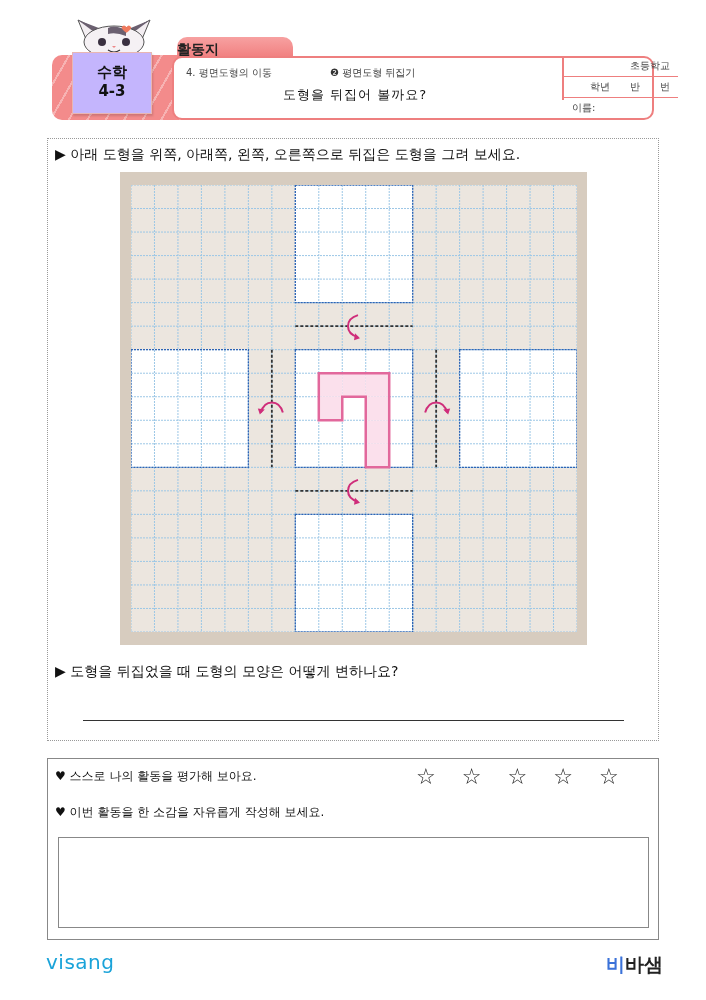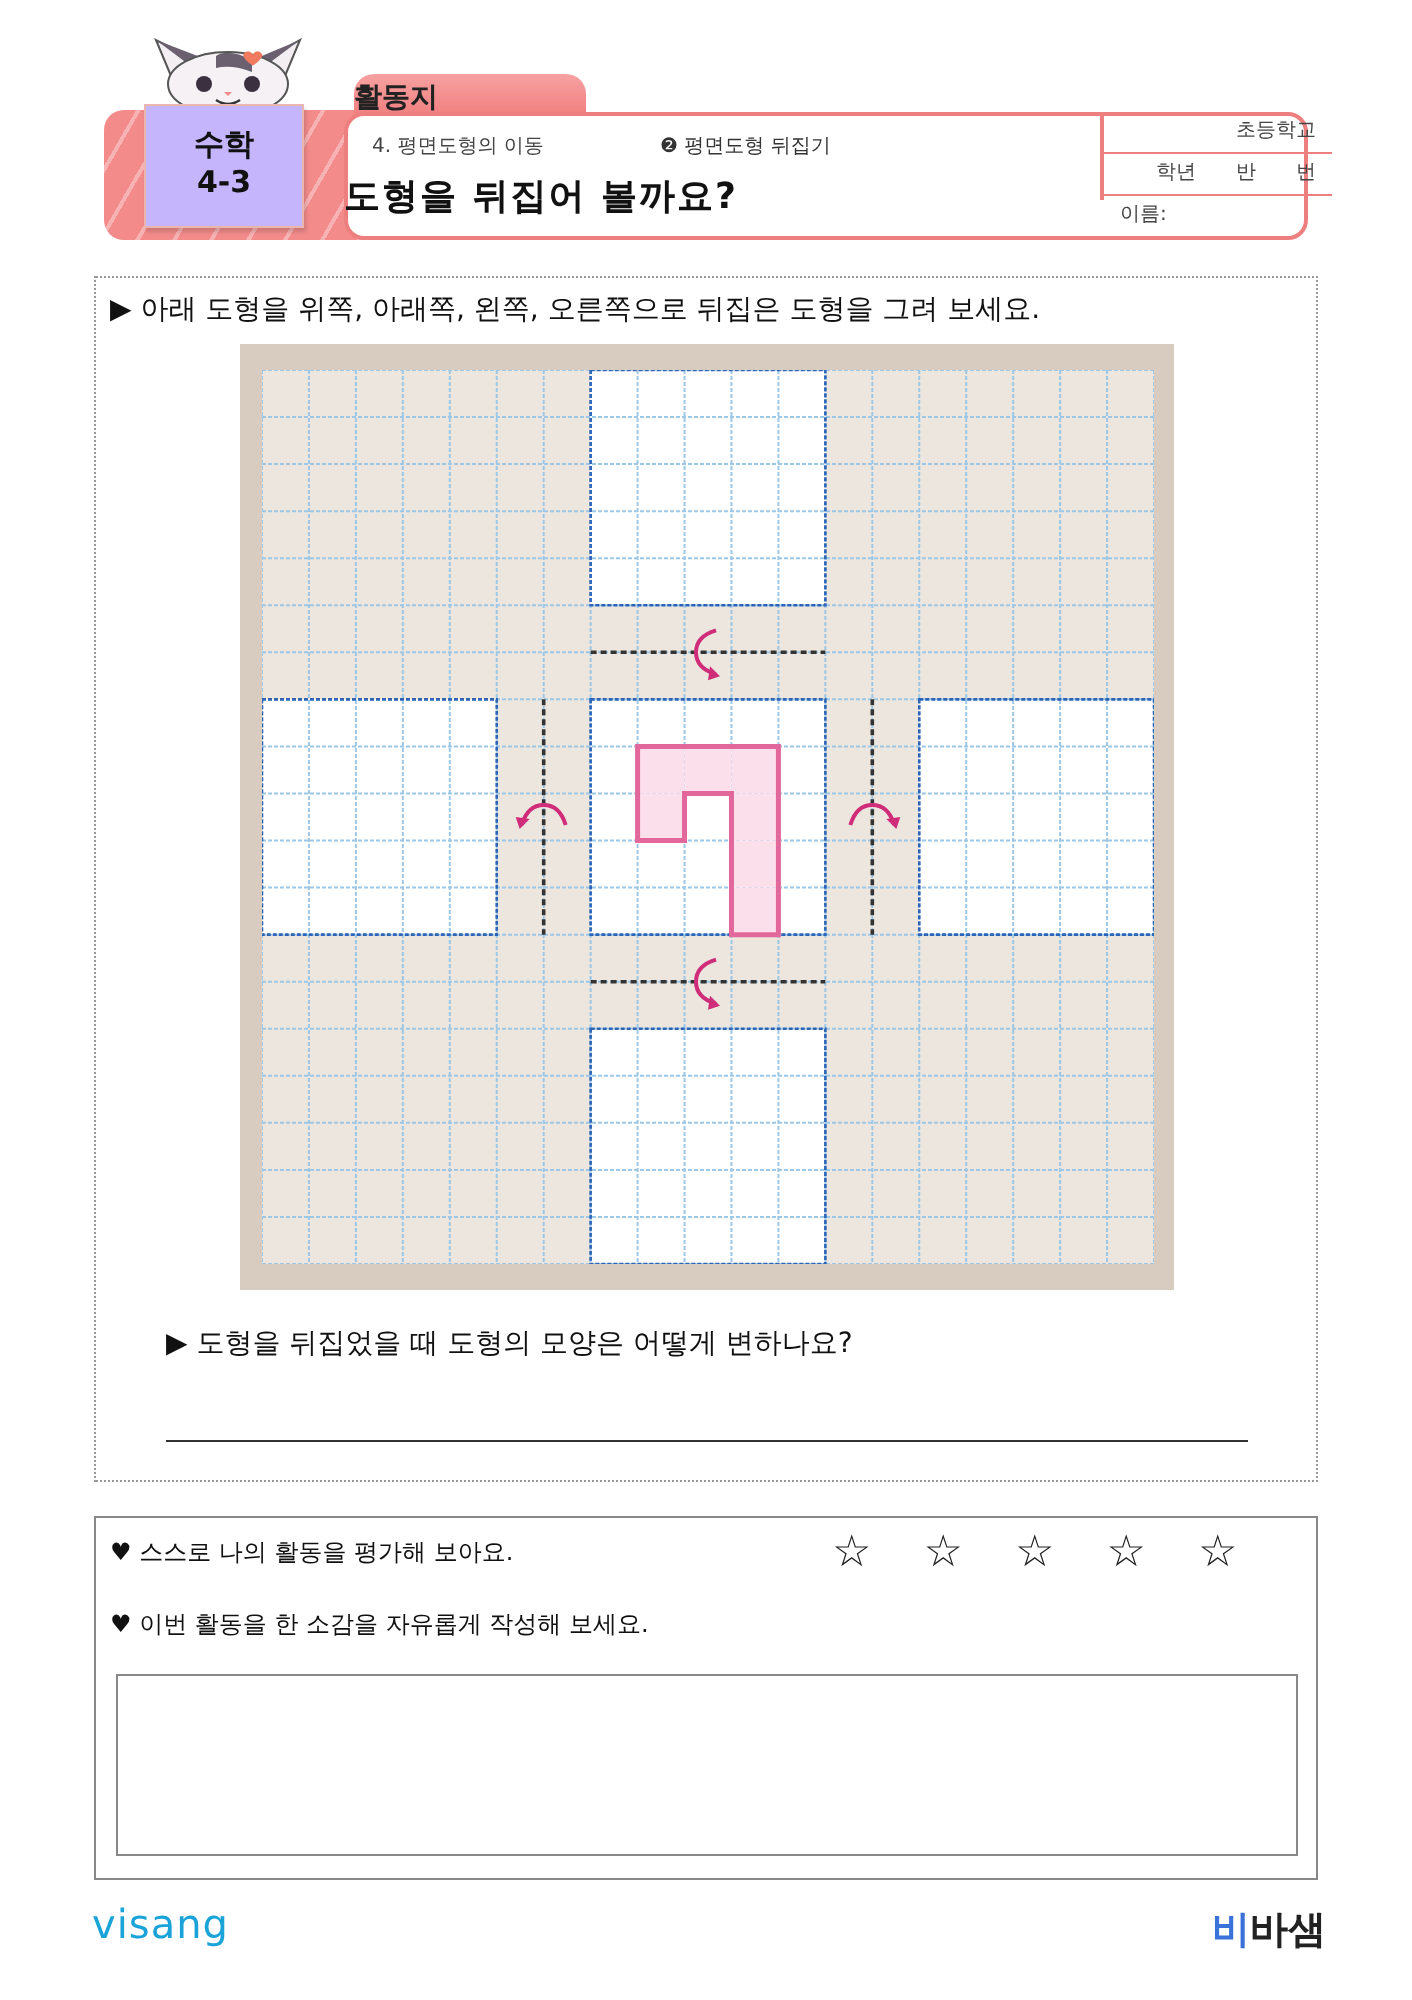--- a/index.html
+++ b/index.html
@@ -6,33 +6,33 @@
   body { width: 706px; height: 1000px; background: #ffffff; position: relative; font-family: "DejaVu Sans", sans-serif; color: #222; overflow: hidden; }
   .abs { position: absolute; }
 
   
   .hdr-band { left: 52px; top: 55px; width: 140px; height: 65px; background: #f38b8b; border-radius: 10px; 
     background-image: repeating-linear-gradient(120deg, rgba(255,255,255,0.0) 0 14px, rgba(255,255,255,0.35) 14px 16px); }
   .hdr-tab { left: 177px; top: 37px; width: 116px; height: 24px; background: linear-gradient(#f7a1a1, #f07a7a); border-radius: 10px 10px 0 0; text-align: left; font-size: 14px; font-weight: bold; color: #222; line-height: 24px; }
   .hdr-main { left: 172px; top: 56px; width: 482px; height: 64px; background: #fff; border: 2.5px solid #ee7f7f; border-radius: 10px; }
   .hdr-sub-left { left: 186px; top: 66px; font-size: 10px; color: #444; }
   .hdr-sub-right { left: 330px; top: 66px; font-size: 10px; color: #333; }
-  .hdr-title { left: 172px; top: 86px; width: 366px; font-size: 18px; font-weight: bold; color: #111; letter-spacing: 1px; }
-  .hdr-info { left: 550px; top: 56px; width: 116px; height: 44px; border-left: 2px solid #ee7f7f; }
+  .hdr-title { left: 172px; top: 86px; width: 366px; text-align: center; font-size: 13px; font-weight: normal; color: #111; letter-spacing: 1px; }
+  .hdr-info { left: 562px; top: 56px; width: 116px; height: 44px; border-left: 2px solid #ee7f7f; }
   .hdr-info .r { height: 21px; border-bottom: 1.5px solid #ee7f7f; font-size: 10px; color: #444; padding: 0 8px; line-height: 20px; }
   .hdr-info .r:last-child { border-bottom: none; }
   .r1 { text-align: right; }
   .r2 { display: flex; justify-content: space-between; padding-left: 26px !important; }
   .sign { left: 72px; top: 52px; width: 80px; height: 62px; background: #c4b5fd; border: 1px solid #e9b6b2; box-shadow: 1px 2px 2px rgba(0,0,0,0.15); text-align: center; font-weight: bold; font-size: 15px; line-height: 19px; padding-top: 10px; color: #111; }
   .cat { left: 70px; top: 12px; }
 
   
   .sec1 { left: 47px; top: 138px; width: 612px; height: 603px; border: 1px dotted #999; }
   .q1 { left: 55px; top: 146px; font-size: 14px; color: #111; }
-  .q2 { left: 55px; top: 663px; font-size: 14px; color: #111; margin-left: 28px; }
+  .q2 { left: 55px; top: 663px; font-size: 14px; color: #111; }
   .ansline { left: 83px; top: 720px; width: 541px; height: 0; border-top: 1.5px solid #333; }
 
   .board { left: 120px; top: 172px; width: 467px; height: 473px; background: #d7ccbf; }
   .grid { left: 131px; top: 185px; width: 446px; height: 447px; background-color: #ece6df; }
 
   
   .sec2 { left: 47px; top: 758px; width: 612px; height: 182px; border: 1px solid #888; }
   .e1 { left: 55px; top: 768px; font-size: 12px; color: #111; }
   .e2 { left: 55px; top: 804px; font-size: 12px; color: #111; }
   .stars { left: 416px; top: 764px; display: flex; gap: 26px; font-size: 22px; color: #222; }

